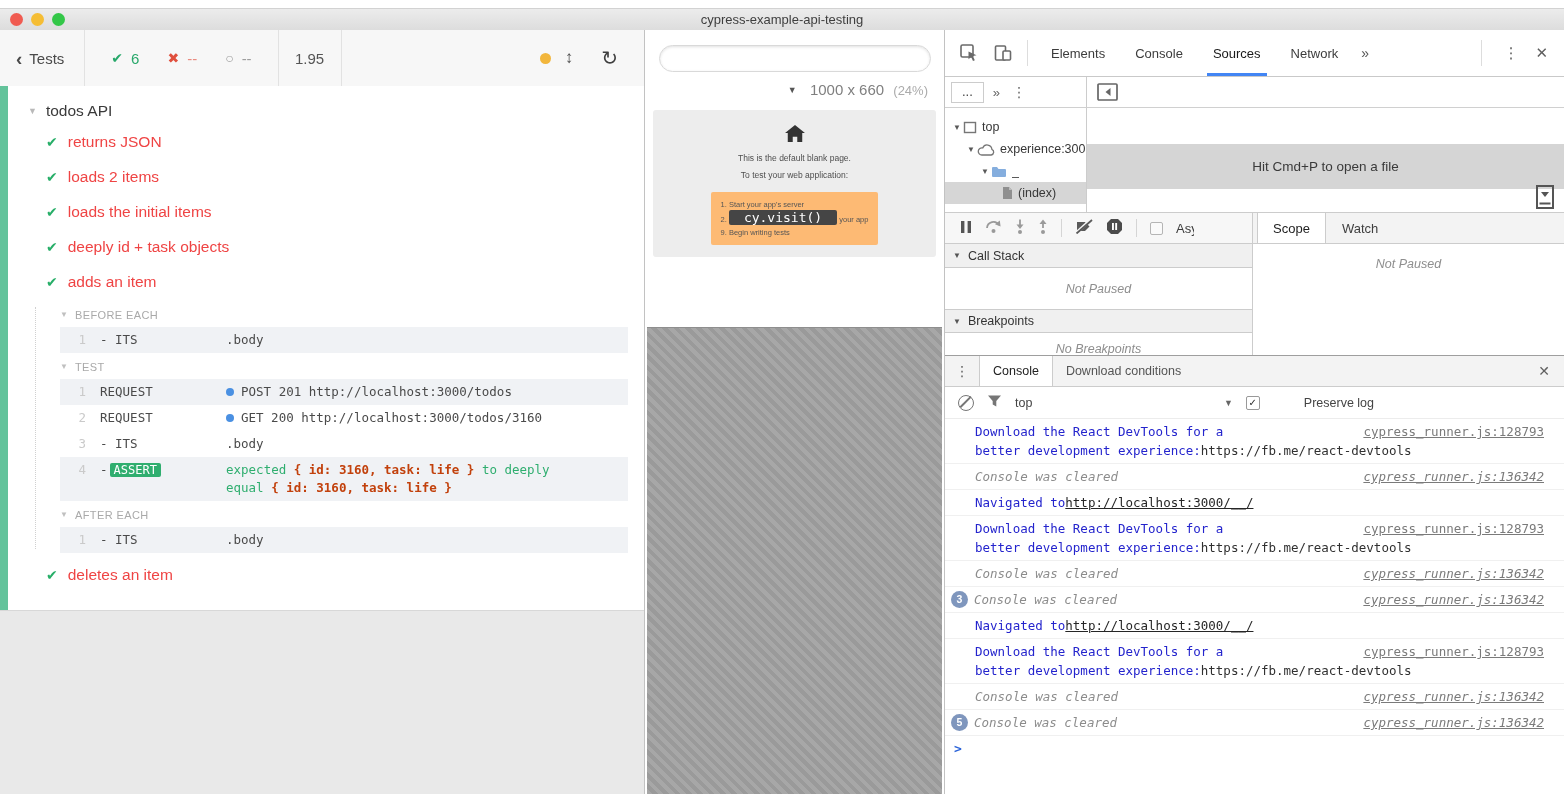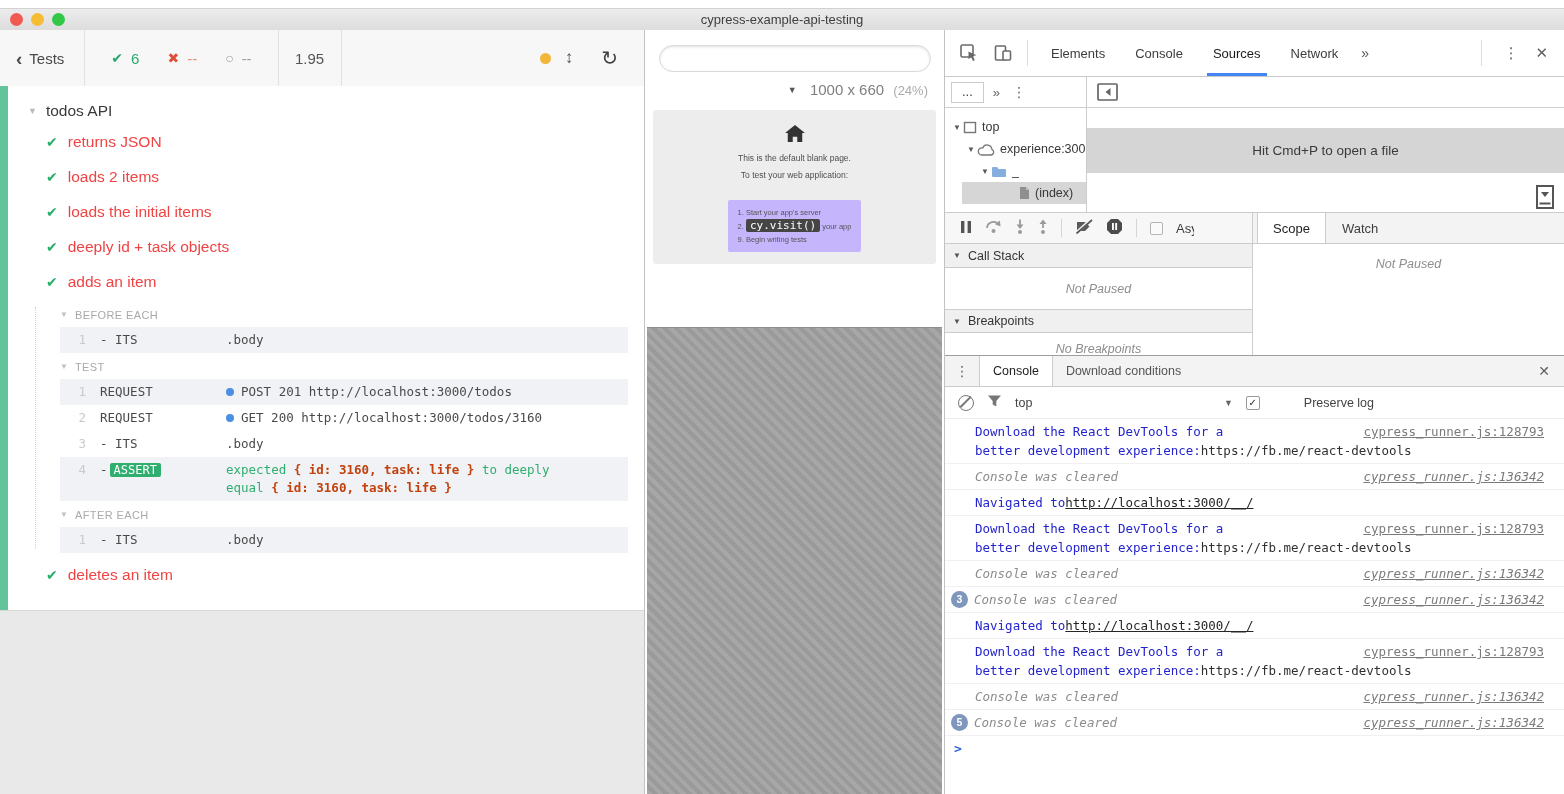--- a/index.html
+++ b/index.html
@@ -76,25 +76,25 @@
     border-right:1px solid #c2c2c2;box-sizing:border-box;}
   .url-pill{width:272px;height:27px;margin:15px auto 0;border:1px solid #d9d9d9;
     border-radius:14px;background:#fff;box-shadow:inset 0 1px 3px rgba(0,0,0,.12);box-sizing:border-box;}
   .size-row{margin-top:9px;text-align:right;padding-right:16px;color:#7f7f7f;font-size:15px;}
   .size-tri{font-size:9px;color:#555;margin-right:9px;vertical-align:2px;}
   .size-zoom{color:#ababab;font-size:13px;margin-left:5px;}
   .blank-wrap{margin:12px 8px 0;}
   .blank{background:#ededed;border-radius:3px;padding:14px 8px 12px;text-align:center;}
   .blank-h{font-size:8.5px;color:#4e4e4e;margin-top:6px;}
   .blank-s{font-size:8.5px;color:#4e4e4e;margin-top:7px;}
-  .steps{display:inline-block;background:#c4b5fd;border-radius:2px;margin-top:20px;
+  .steps{display:inline-block;background:#fdba74;border-radius:2px;margin-top:12px;
     padding:6px 10px;text-align:left;}
   .step{font-size:7.5px;color:#555;line-height:13px;white-space:nowrap;}
-  .step .codebadge{background:#454545;color:#fff;border-radius:2px;padding:0 4px;
-    font-size:11px;font-family:"DejaVu Sans Mono",monospace;}
+  .step .codebadge{background:#454545;color:#fff;border-radius:2px;padding:0 15px;
+    font-size:13px;font-family:"DejaVu Sans Mono",monospace;}
   .hatch{position:absolute;left:2px;right:2px;top:297px;bottom:0;
     background:repeating-linear-gradient(45deg,#a7a7a7 0 4px,#9a9a9a 4px 8px);
     border-top:1px solid #8e8e8e;}
 
   
   .devtools{position:absolute;top:30px;bottom:0;left:945px;right:0;background:#fff;
     font-size:13px;color:#333;}
   .dt-tabbar{position:absolute;top:0;left:0;right:0;height:47px;box-sizing:border-box;
     border-bottom:1px solid #c9c9c9;display:flex;align-items:center;background:#fff;}
   .dt-icon{margin-left:14px;display:flex;align-items:center;}
@@ -122,21 +122,21 @@
     border-right:1px solid #ccc;overflow:hidden;background:#fff;padding-top:8px;}
   .tree-row{display:flex;align-items:center;height:22px;white-space:nowrap;overflow:hidden;
     font-size:12.5px;color:#383838;}
   .tree-row.selected{background:#d6d6d6;}
   .tr-tri{font-size:8px;color:#595959;width:12px;flex:none;text-align:center;}
   .tr-icon{flex:none;margin-right:5px;display:flex;}
   .tr-label{overflow:hidden;}
   .tree-row.selected .tr-label{max-width:38px;}
 
   .dt-editor{position:absolute;top:78px;left:142px;right:0;height:104px;background:#fff;}
-  .cmdp{position:absolute;top:20px;left:0;right:0;height:45px;background:#d5d5d5;
+  .cmdp{position:absolute;top:36px;left:0;right:0;height:45px;background:#d5d5d5;
     display:flex;align-items:center;justify-content:center;font-size:13.5px;color:#3a3a3a;}
   .dl-box{position:absolute;right:9px;bottom:2px;display:flex;}
 
   .dt-debugbar{position:absolute;top:182px;left:0;right:0;height:32px;box-sizing:border-box;
     background:#f7f7f7;border-top:1px solid #ccc;border-bottom:1px solid #ccc;display:flex;}
   .db-left{width:308px;flex:none;display:flex;align-items:center;gap:13px;
     padding-left:15px;border-right:1px solid #ccc;box-sizing:border-box;}
   .db-sep{width:1px;height:18px;background:#d5d5d5;}
   .db-checkbox{width:11px;height:11px;border:1px solid #b5b5b5;border-radius:2px;background:#fafafa;flex:none;}
   .db-async{color:#3c3c3c;white-space:nowrap;overflow:hidden;width:18px;flex:none;}
@@ -407,21 +407,21 @@
       </div>
       <div class="tree-row" style="padding-left: 34px;">
         <span class="tr-tri">▼</span>
         <span class="tr-icon">
           <svg width="16" height="13" viewBox="0 0 16 13">
             <path d="M1 3 a1 1 0 0 1 1 -1 h4 l1.5 2 h6.5 a1 1 0 0 1 1 1 v6 a1 1 0 0 1 -1 1 h-12 a1 1 0 0 1 -1 -1 Z" fill="#85aede"></path>
           </svg>
         </span>
         <span class="tr-label">_</span>
       </div>
-      <div class="tree-row selected" style="padding-left: 56px; margin-left: 17px;">
+      <div class="tree-row selected" style="padding-left: 56px;">
         <span class="tr-icon">
           <svg width="12" height="14" viewBox="0 0 12 14">
             <path d="M2 1 h6 l3 3 v9 H2 Z" fill="#8f8f8f"></path>
             <path d="M8 1 l3 3 h-3 Z" fill="#bdbdbd"></path>
           </svg>
         </span>
         <span class="tr-label">(index)</span>
       </div>
     </div>
 

